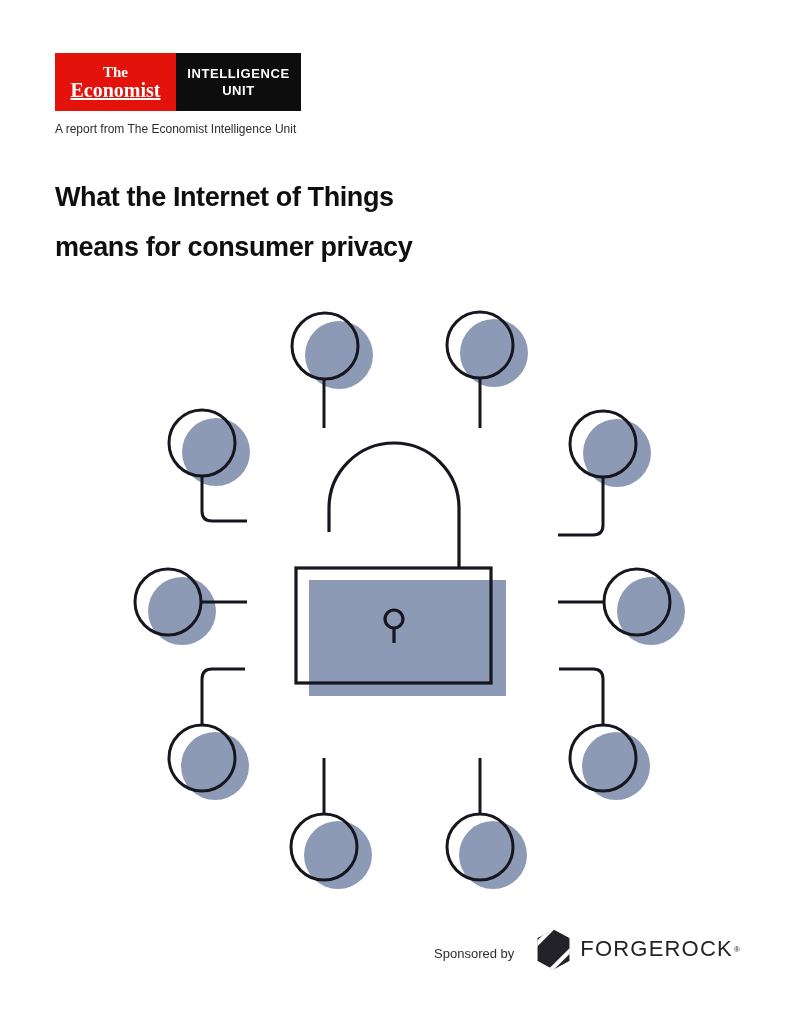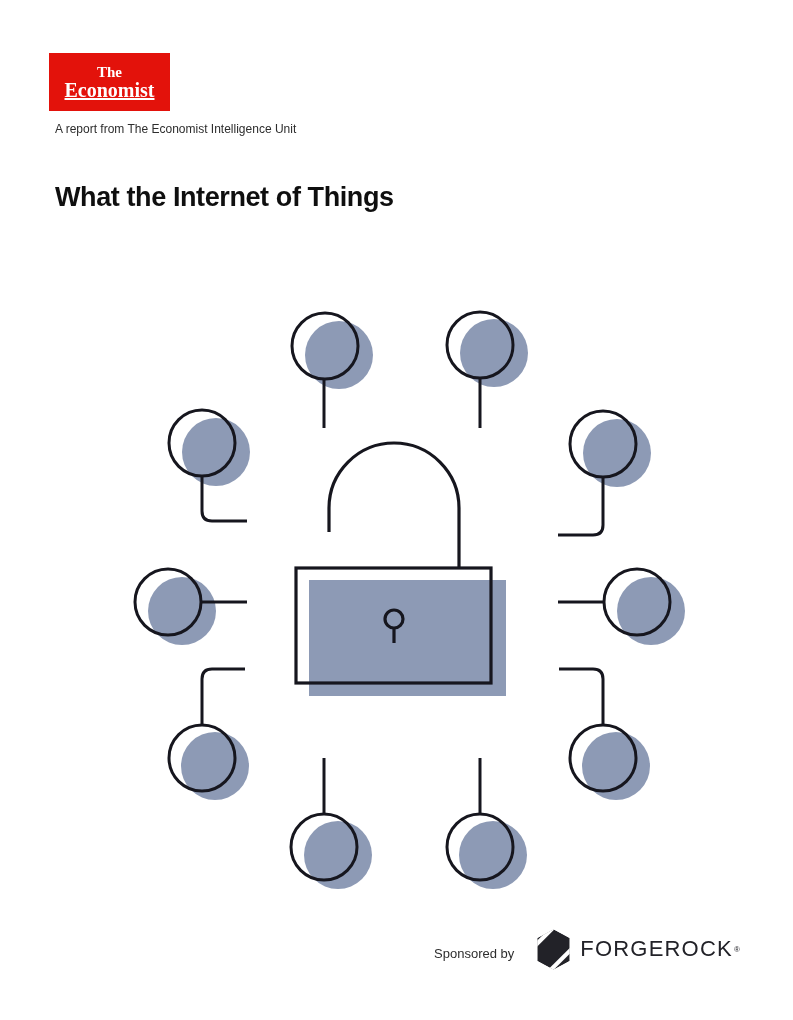--- a/index.html
+++ b/index.html
@@ -11,21 +11,21 @@
     --muted-ink:#2d2d2d;
   }
   *{margin:0;padding:0;box-sizing:border-box;}
   html,body{background:#ffffff;}
   body{
     width:793px;height:1020px;position:relative;overflow:hidden;
     font-family:"Liberation Sans",sans-serif;
   }
 
   
-  .logo{position:absolute;left:49px;top:53px;display:flex;}
+  .logo{position:absolute;left:55px;top:53px;display:flex;}
   .logo-red{
     width:121px;height:58px;background:var(--economist-red);color:#fff;
     display:flex;flex-direction:column;align-items:center;justify-content:center;
     font-family:"Liberation Serif",serif;font-weight:700;
   }
   .logo-the{font-size:15px;line-height:16px;}
   .logo-economist{font-size:20px;line-height:21px;text-decoration:underline;}
   .logo-black{
     width:125px;height:58px;background:var(--logo-black);color:#fff;
     display:flex;flex-direction:column;align-items:center;justify-content:center;
@@ -69,26 +69,31 @@
 </style>
 </head>
 <body>
 
 <header>
   <div class="logo">
     <div class="logo-red">
       <span class="logo-the">The</span>
       <span class="logo-economist">Economist</span>
     </div>
+    <div class="logo-black">
+      <span>INTELLIGENCE</span>
+      <span>UNIT</span>
+    </div>
   </div>
   <p class="tagline">A report from The Economist Intelligence Unit</p>
 </header>
 
 <h1 class="title">
   <span>What the Internet of Things</span>
+  <span>means for consumer privacy</span>
 </h1>
 
 <svg class="illustration" viewBox="0 0 793 1020" aria-hidden="true">
 
   <g>
     <circle class="node-fill" cx="339" cy="355" r="34"></circle>
     <circle class="ring" cx="325" cy="346" r="33"></circle>
     <path class="wire" d="M324,379 V428"></path>
   </g>
 

